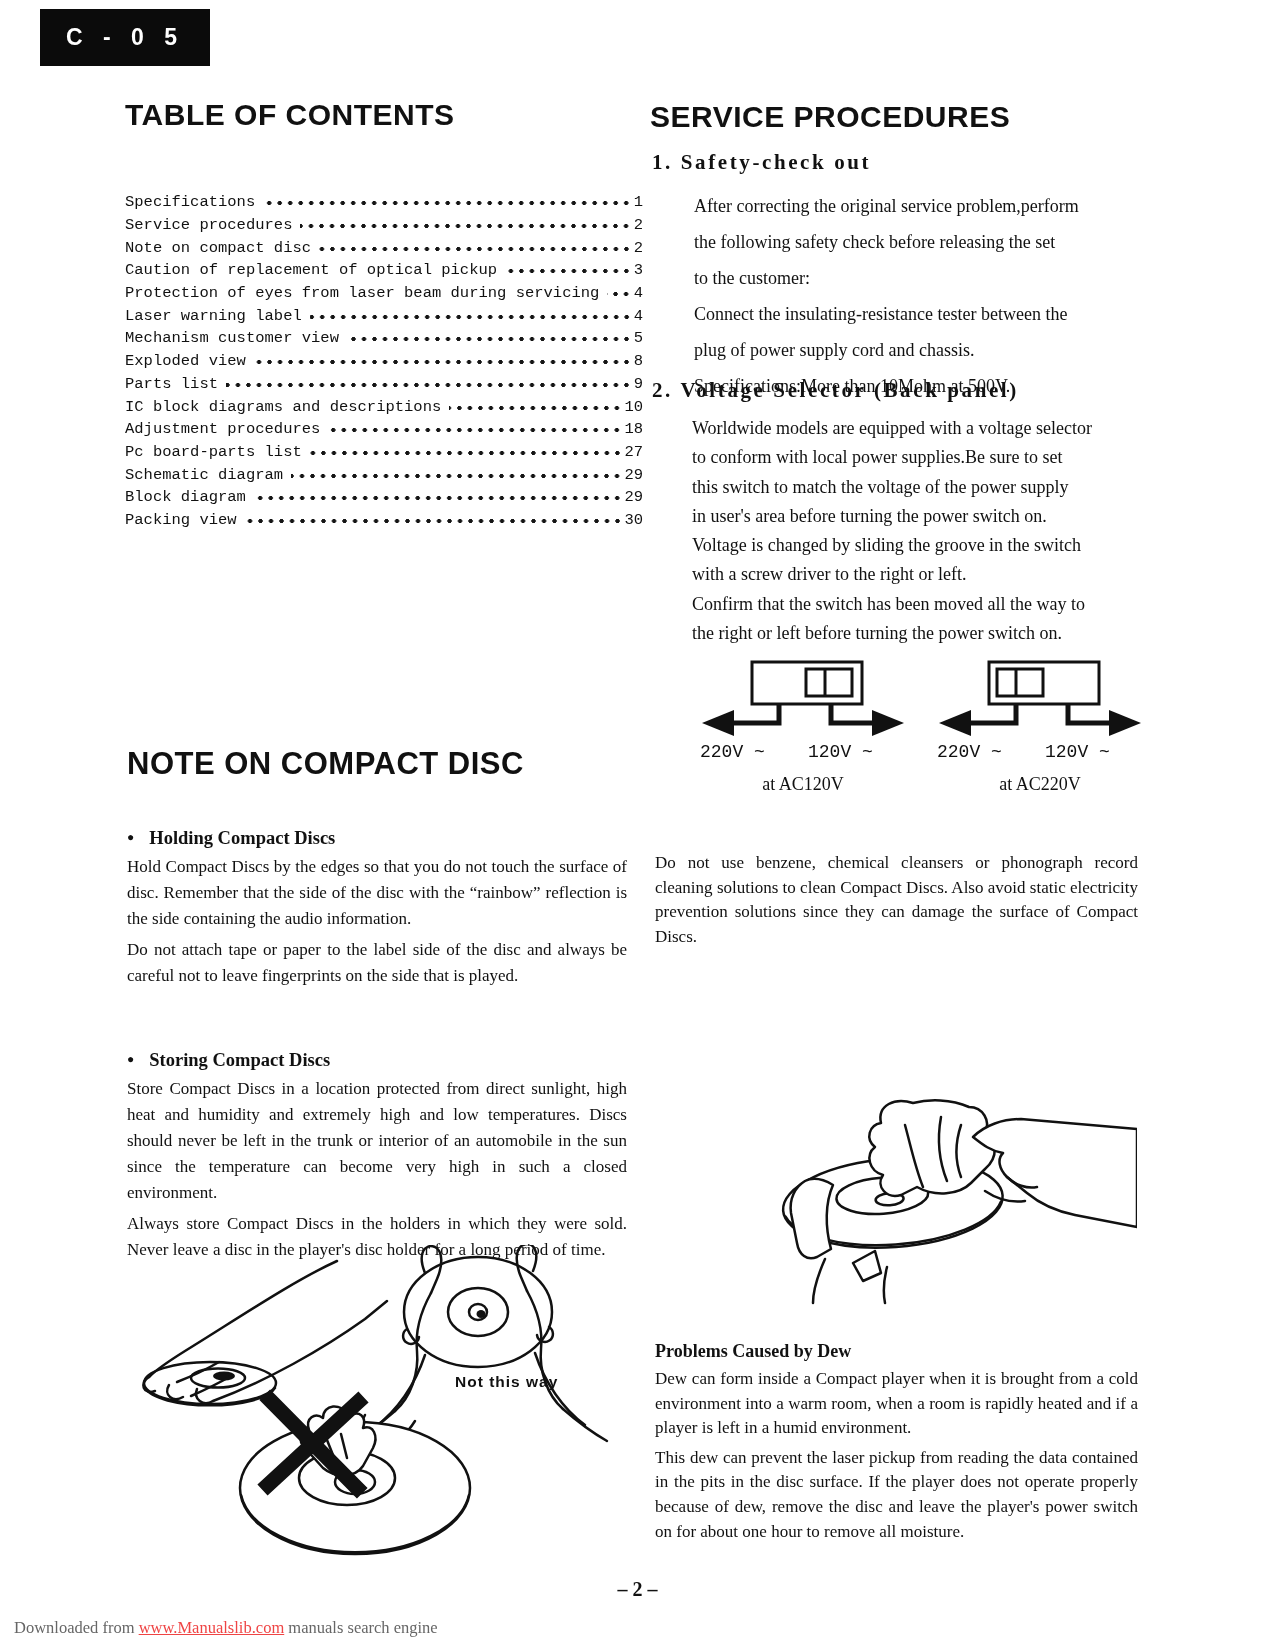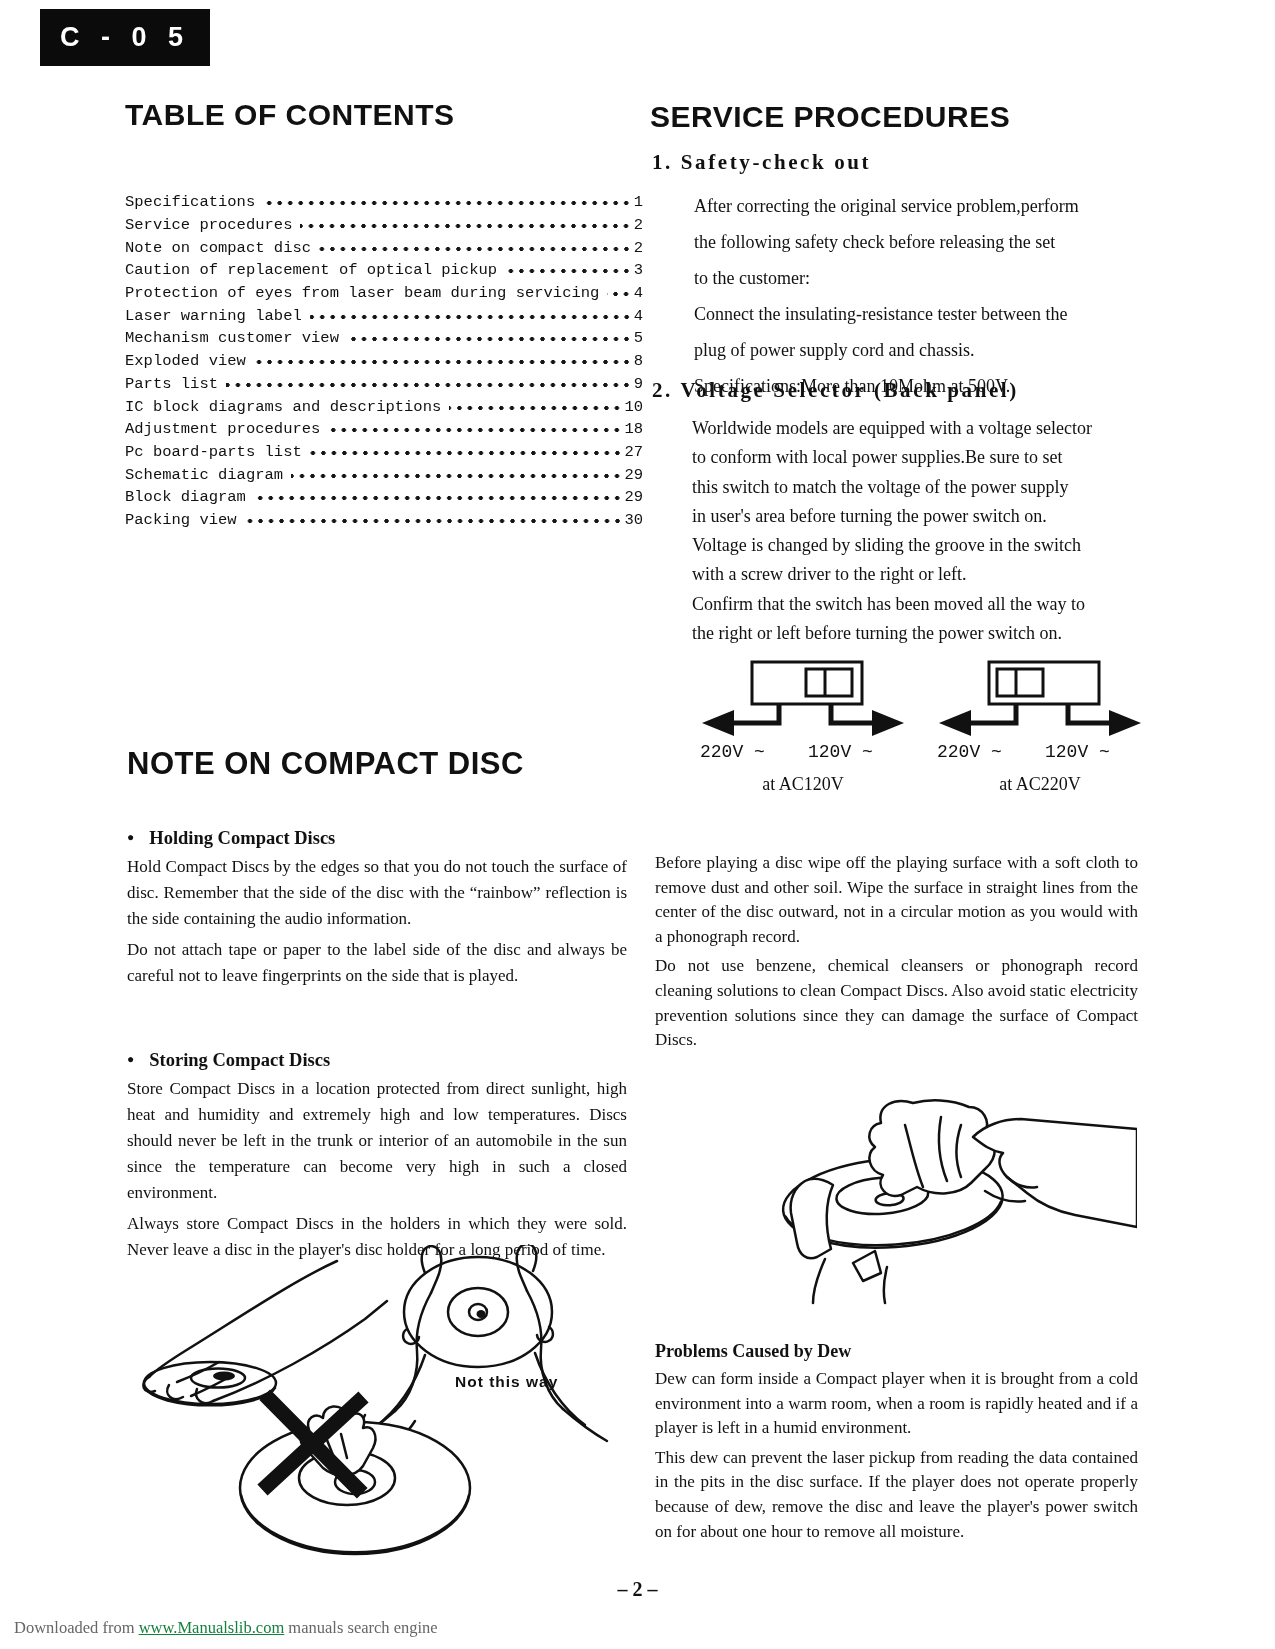--- a/index.html
+++ b/index.html
@@ -3,21 +3,21 @@
 <meta charset="utf-8">
 <style>
   html,body{margin:0;padding:0;background:#fff;}
   .page{position:relative;width:1275px;height:1649px;background:#fff;color:#111;
         font-family:"Liberation Serif",serif;overflow:hidden;}
   .abs{position:absolute;}
 
   
   .badge{left:40px;top:9px;width:170px;height:57px;background:#0b0b0b;color:#fff;
          display:flex;align-items:center;justify-content:center;
-         font-family:"Liberation Sans",sans-serif;font-weight:700;font-size:27px;letter-spacing:7px;}
+         font-family:"Liberation Sans",sans-serif;font-weight:700;font-size:23px;letter-spacing:7px;}
 
   
   .h-main{font-family:"Liberation Sans",sans-serif;font-weight:700;font-size:30px;letter-spacing:.5px;white-space:nowrap;}
 
   
   .toc-list{left:125px;top:191px;width:518px;}
   .toc-row{display:flex;align-items:center;height:22.7px;
            font-family:"Liberation Mono","DejaVu Sans Mono",monospace;font-size:15.5px;}
   .toc-row .lbl{white-space:nowrap;}
   .toc-row .dots{flex:1;height:12px;margin:2px 2px 0 8px;
@@ -46,21 +46,21 @@
 
   svg{display:block;}
   .ink{stroke:#111;fill:none;stroke-width:2.5;stroke-linecap:round;stroke-linejoin:round;}
   .inkf{stroke:#111;fill:#fff;stroke-width:2.5;stroke-linecap:round;stroke-linejoin:round;}
 
   .not-this-way{position:absolute;left:330px;top:128px;
       font-family:"Liberation Sans",sans-serif;font-size:15.5px;font-weight:600;letter-spacing:1px;}
 
   .pageno{left:0;top:1578px;width:100%;text-align:center;font-size:20px;font-weight:700;}
   .footer{left:14px;top:1618px;font-size:16.5px;color:#666;}
-  .footer a{color:#15803d;text-decoration:underline;}
+  .footer a{color:#ef4444;text-decoration:underline;}
 </style>
 </head>
 <body>
 
 <div class="page">
 
   <div class="abs badge">
     <span>C - 0 5</span>
   </div>
 
@@ -269,21 +269,20 @@
       <polygon points="214,63 182,50 182,76" fill="#111"></polygon>
     </svg>
     <div class="vlabels">
       <span class="vl1">220V ~</span>
       <span class="vl2">120V ~</span>
     </div>
     <div class="vcap">at AC220V</div>
   </div>
 
   <div class="abs" style="left:655px;top:846px;width:483px;">
-    <div class="para">Before playing a disc wipe off the playing surface with a soft cloth to remove dust and other soil. Wipe the surface in straight lines from the center of the disc outward, not in a circular motion as you would with a phonograph record.</div>
     <div class="para">Do not use benzene, chemical cleansers or phonograph record cleaning solutions to clean Compact Discs. Also avoid static electricity prevention solutions since they can damage the surface of Compact Discs.</div>
   </div>
 
   <div class="abs" style="left:655px;top:1095px;width:482px;height:212px;">
     <svg width="482" height="212" viewBox="0 0 482 212">
       <g transform="rotate(-4 238 110)">
         <ellipse class="inkf" cx="238" cy="108" rx="110" ry="44"></ellipse>
         <path class="ink" d="M130,114 A110 44 0 0 0 346,114" stroke-width="2"></path>
         <ellipse class="ink" cx="228" cy="100" rx="46" ry="18"></ellipse>
         <ellipse class="inkf" cx="235" cy="104" rx="14" ry="6"></ellipse>

